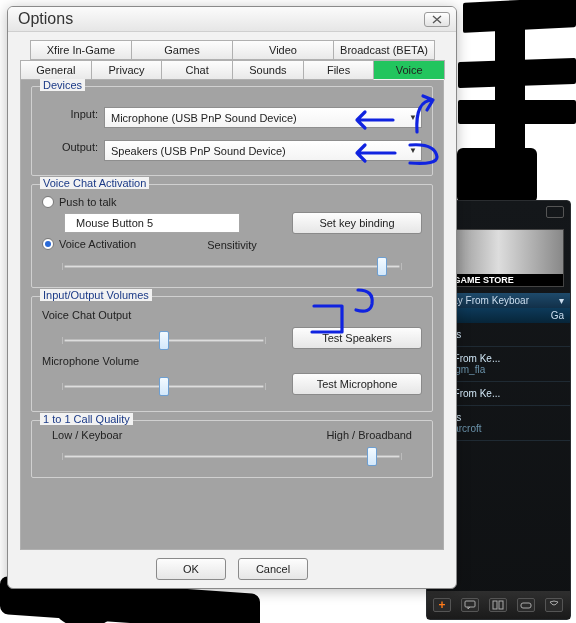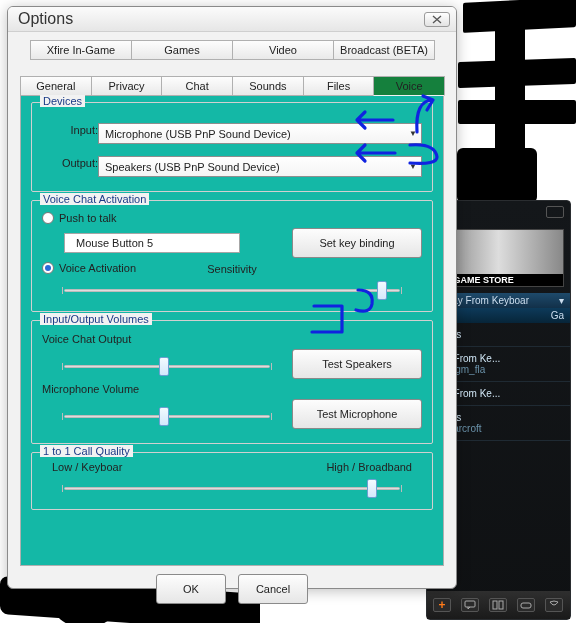--- a/index.html
+++ b/index.html
@@ -31,44 +31,44 @@
   background: #f2f2f2; border: 1px solid #8a8a8a; border-radius: 6px; box-shadow: 0 2px 14px rgba(0,0,0,0.25); }
 .titlebar { height: 25px; display:flex; align-items:center; justify-content:space-between; padding:0 6px 0 10px;
   background: linear-gradient(#fbfbfb,#e6e6e6); border-bottom:1px solid #cfcfcf; border-radius:5px 5px 0 0; }
 .titlebar .title { font-size: 16px; color:#333; }
 .closebtn { width: 26px; height: 15px; border:1px solid #9a9a9a; border-radius:3px;
   background:linear-gradient(#fff,#e3e3e3); font-size:10px; color:#555; display:flex; align-items:center; justify-content:center; cursor:pointer; }
 
 .body { padding: 8px 12px 8px 12px; font-size: 11px; color: #222; }
 
 
-.tabs { display:flex; flex-wrap:wrap; gap:16px; margin-bottom:0; }
+.tabs { display:flex; flex-wrap:wrap; gap:0; margin-bottom:0; }
 .tabs-row { display:flex; width:100%; }
 .tab { flex:1; height:20px; background:linear-gradient(#fdfdfd,#e9e9e9); border:1px solid #b0b0b0;
   display:flex; align-items:center; justify-content:center; font-size:11px; color:#222; cursor:pointer; margin-right:-1px; }
-.tab.active { background:#15803d; border-bottom:1px solid #f2f2f2; position:relative; z-index:2; }
-.tab-pane { border:1px solid #b0b0b0; border-top:none; padding:6px 10px 10px 10px; background:#14b8a6; height:470px; }
+.tab.active { background:#22c55e; border-bottom:1px solid #f2f2f2; position:relative; z-index:2; }
+.tab-pane { border:1px solid #b0b0b0; border-top:none; padding:6px 10px 10px 10px; background:#a3a3a3; height:470px; }
 
 
 .group { border:1px solid #d0d0d0; border-radius:2px; padding:8px 10px 10px 10px; margin-bottom:8px; position:relative; }
 .group .glabel { position:absolute; top:-8px; left:8px; background:#f2f2f2; padding:0 3px; font-size:11px; color:#1b3a87; }
 
-.row { display:flex; align-items:center; margin:4px 0; }
+.row { display:flex; align-items:center; margin:4px 0; gap:6px; }
 .row .lbl { width:56px; text-align:right; }
 .select { flex:1; height:21px; border:1px solid #8e8e8e; background:linear-gradient(#fff,#f4f4f4);
   display:flex; align-items:center; justify-content:space-between; padding:0 4px 0 6px; font-size:11px; cursor:pointer;margin-top:8px;}
 .select .arrow { font-size:8px; color:#333; }
 
 .radio { display:flex; align-items:center; gap:5px; margin:3px 0; }
 .radio .rdot { width:12px; height:12px; border:1px solid #777; border-radius:50%; background:#fff; display:flex; align-items:center; justify-content:center; }
 .radio .rdot.checked::after { content:""; width:6px; height:6px; border-radius:50%; background:#2a6ad8; }
 
 .field { margin-left:22px; height:20px; border:1px solid #a6a6a6; background:#fff; padding:2px 11px; display:inline-flex; align-items:center; width:176px; }
 
-.btn { height:30px; min-width:130px; padding:2px 12px; border:1px solid #8a8a8a; border-radius:3px;
+.btn { height:22px; min-width:130px; padding:2px 12px; border:1px solid #8a8a8a; border-radius:3px;
   background:linear-gradient(#fdfdfd,#e6e6e6); display:inline-flex; align-items:center; justify-content:center;
   font-size:11px; cursor:pointer; }
 .btn.small { min-width:70px; }
 
 
 .slider-wrap { position:relative; height:26px; }
 .slider-track { position:absolute; left:22px; right:22px; top:14px; height:3px; background:#ddd; border:1px solid #bcbcbc; border-radius:2px; }
 .slider-track::before { content:""; position:absolute; left:-3px; top:-3px; height:7px; width:1px; background:#bcbcbc;}
 .slider-track::after { content:""; position:absolute; right:-3px; top:-3px; height:7px; width:1px; background:#bcbcbc;}
 .thumb { position:absolute; top:6px; width:10px; height:19px; border:1px solid #6d9fd2; border-radius:2px;

